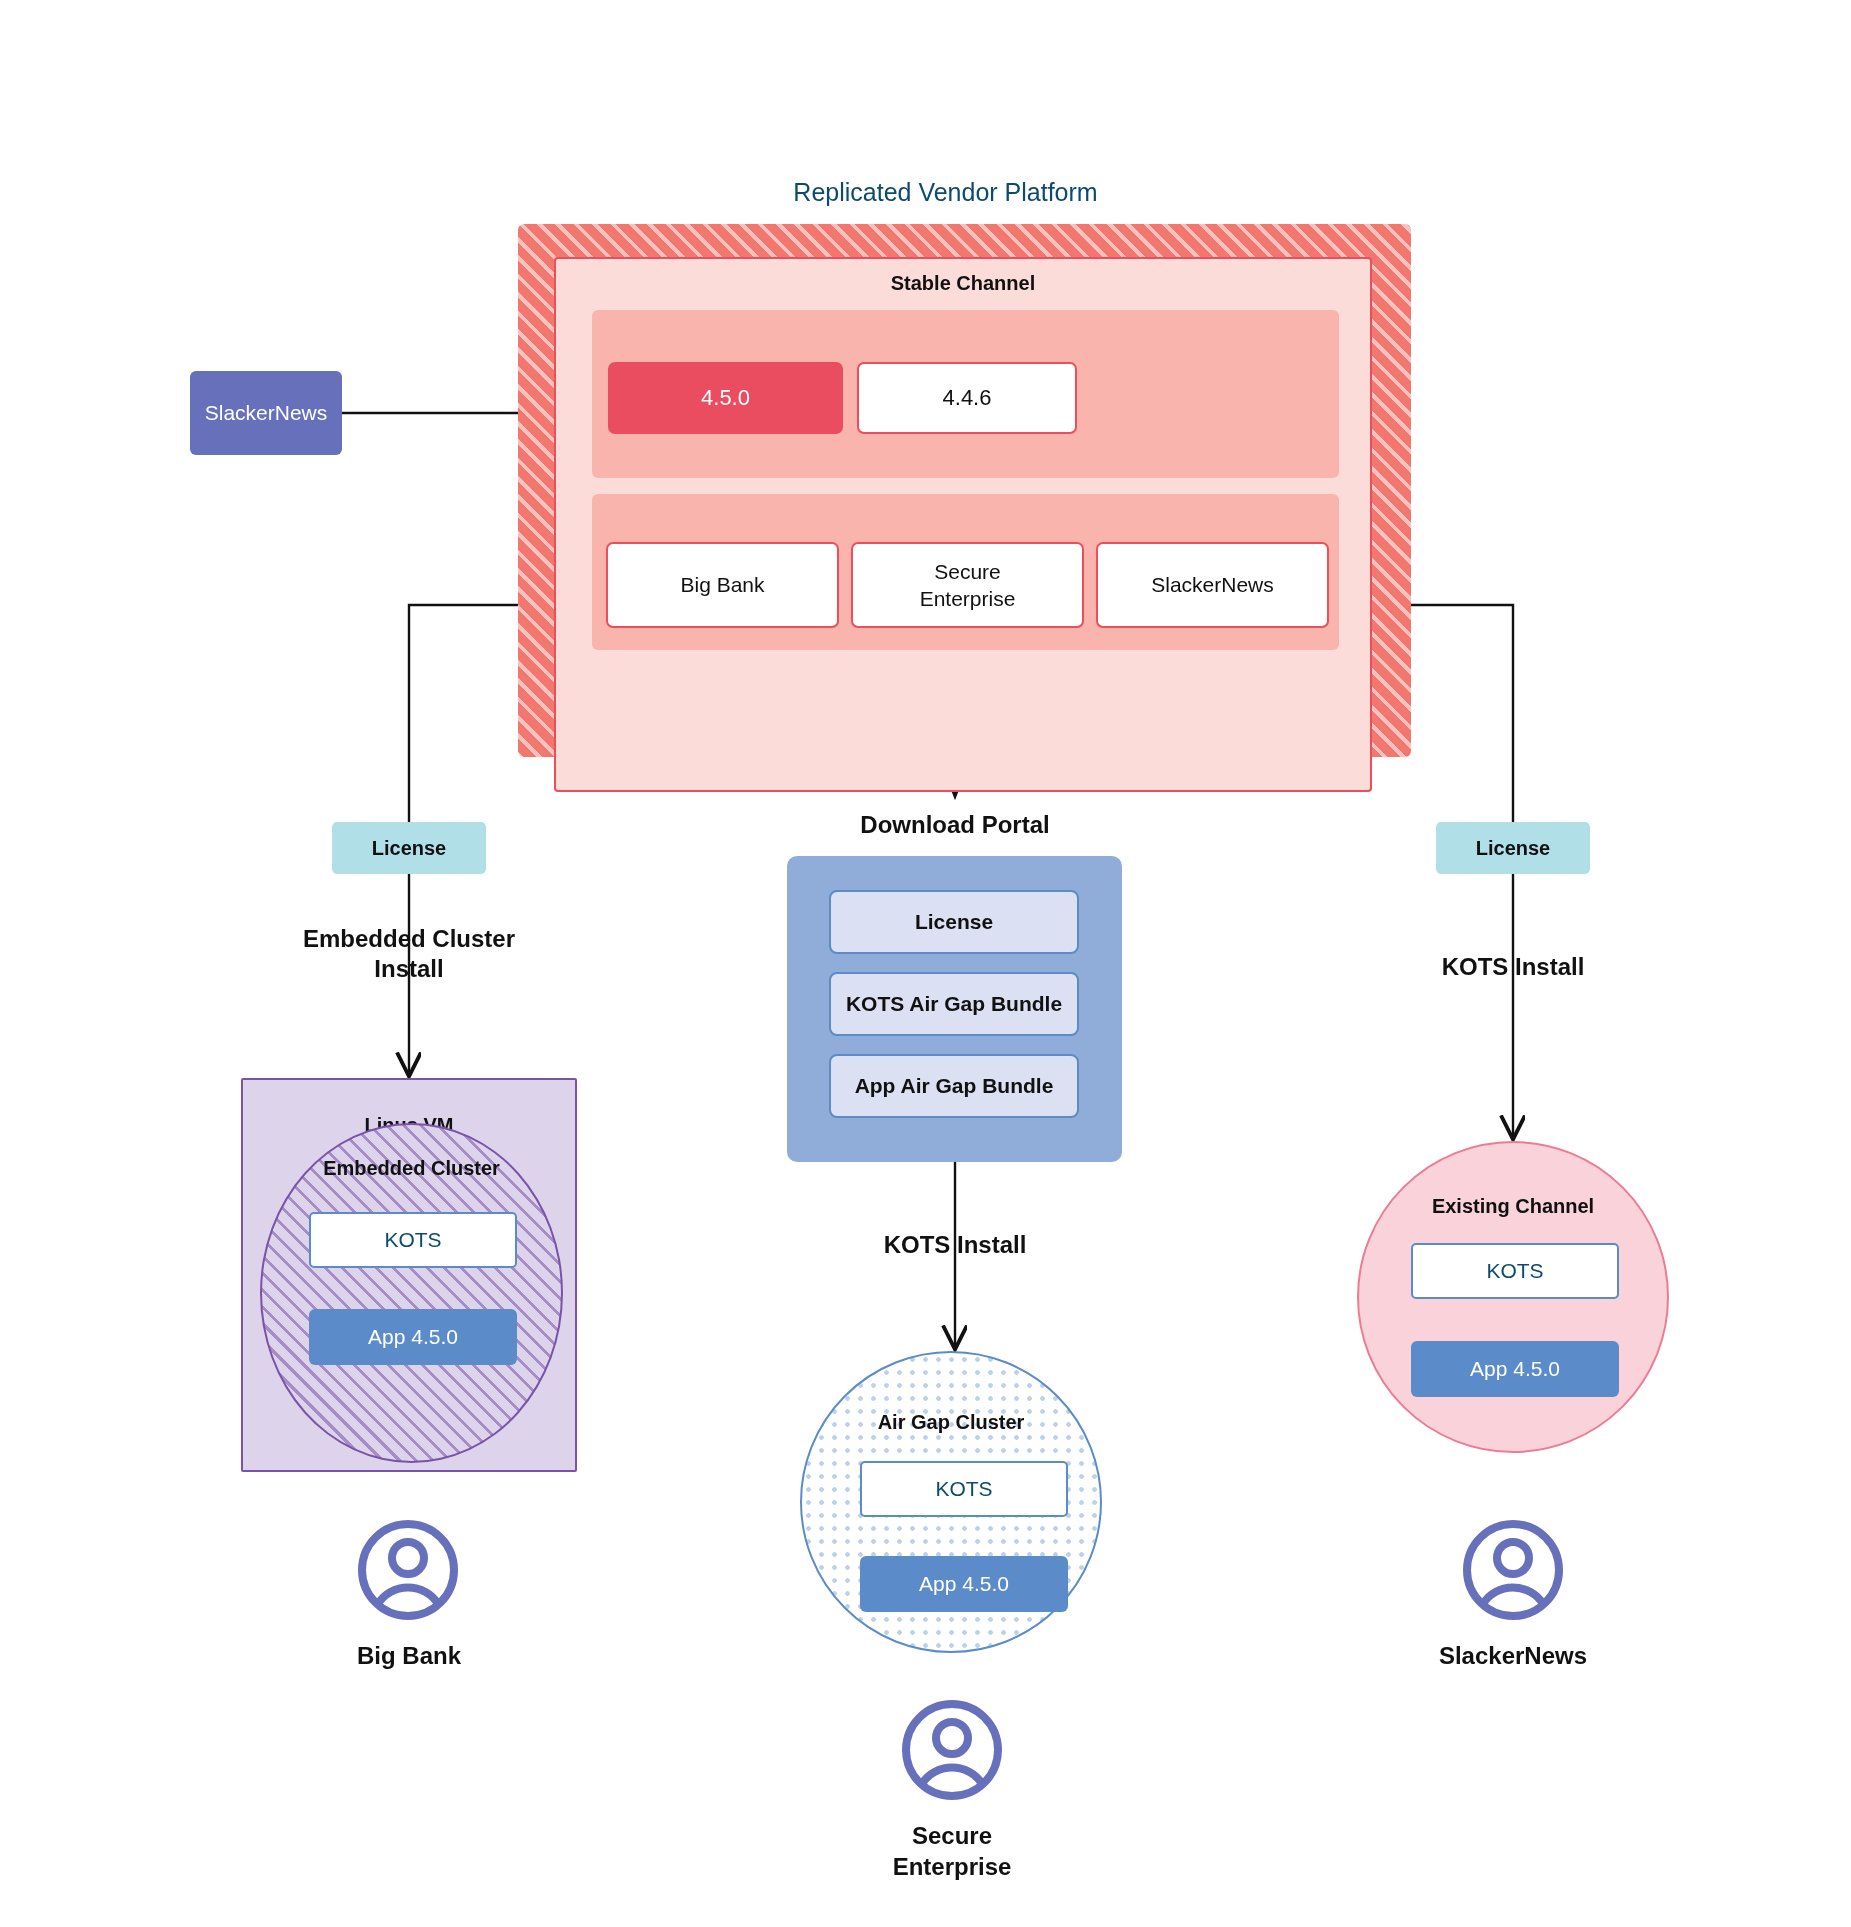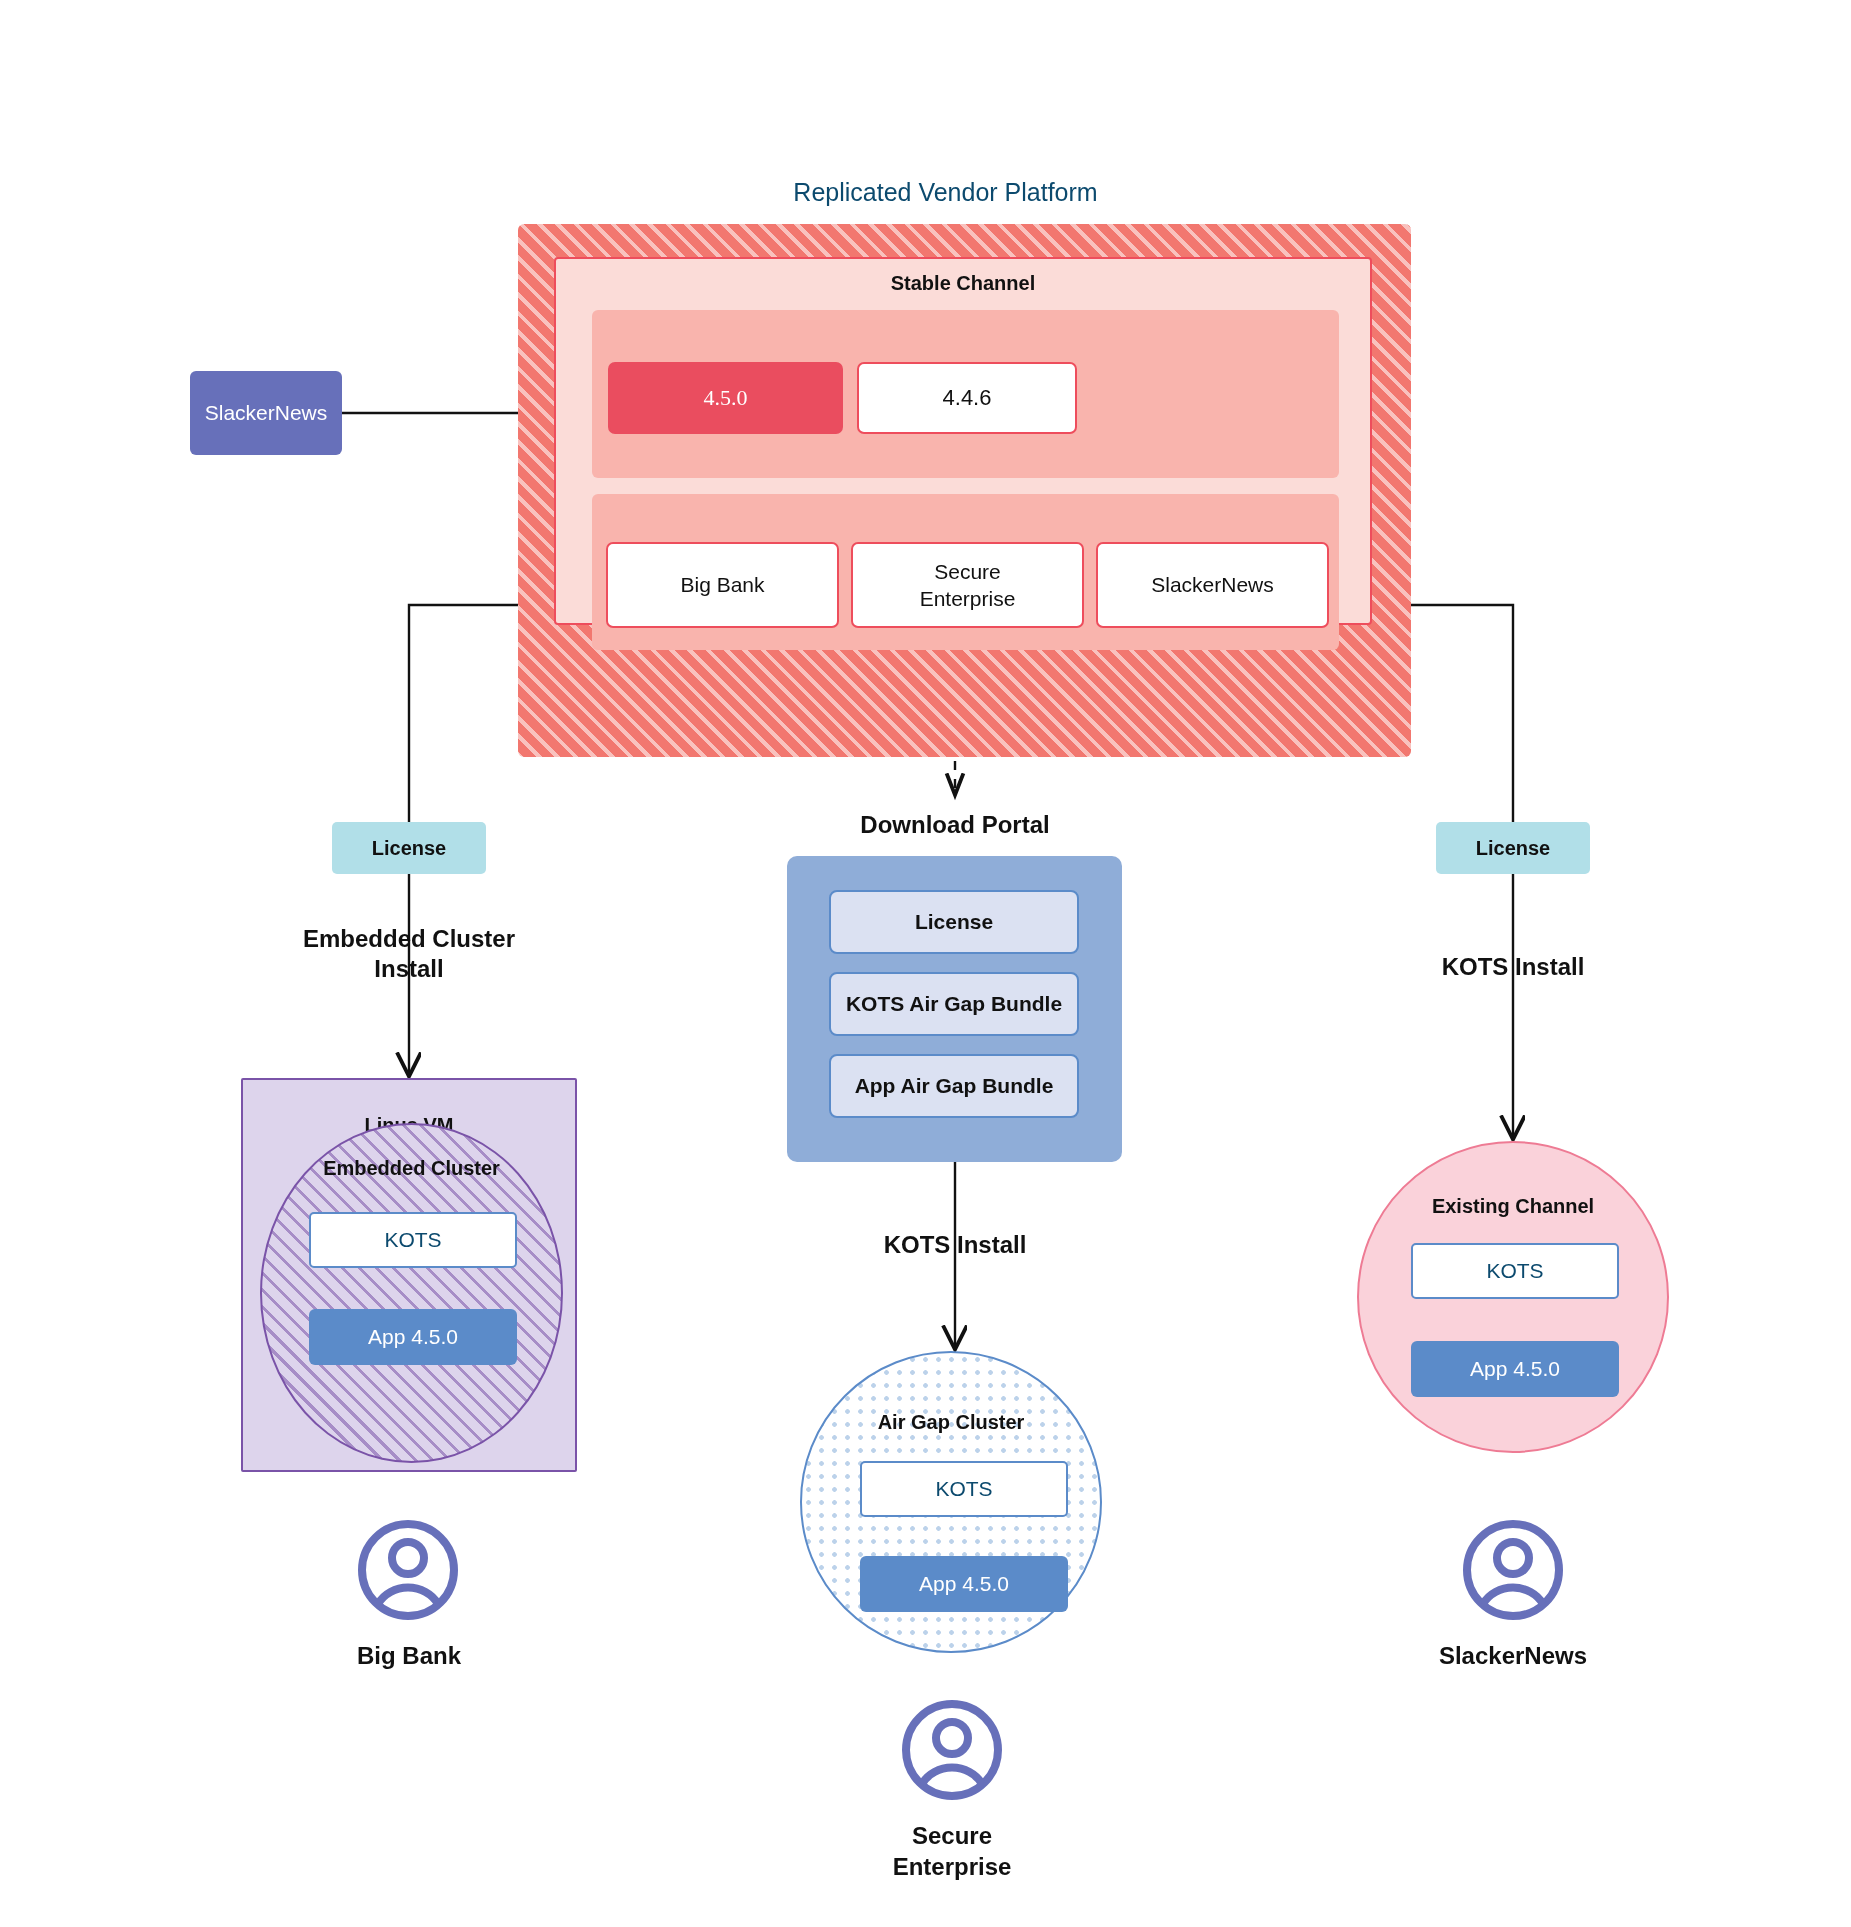--- a/index.html
+++ b/index.html
@@ -18,39 +18,39 @@
 
   
   #platform{
     left:518px;top:224px;width:893px;height:533px;border-radius:6px;
     background-color:#f2776f;
     background-image:repeating-linear-gradient(45deg,
         rgba(255,255,255,0.55) 0px, rgba(255,255,255,0.55) 4px,
         rgba(0,0,0,0) 4px, rgba(0,0,0,0) 13px);
   }
   #stable-channel{
-    left:36px;top:33px;width:818px;height:368px;border-radius:4px;
+    left:36px;top:33px;width:818px;height:535px;border-radius:4px;
     background:#fbdcd8;border:2px solid #ee4d5c;box-sizing:border-box;
   }
   .sc-title{left:0;top:13px;width:100%;}
   #release-history{
     left:36px;top:51px;width:747px;height:168px;border-radius:6px;
     background:#f9b4ad;
   }
   #customers{
     left:36px;top:235px;width:747px;height:156px;border-radius:6px;
     background:#f9b4ad;
   }
   .grp-title{left:0;top:12px;width:100%;}
 
   .rel-box{
     top:52px;height:72px;border-radius:7px;box-sizing:border-box;
     font-size:22px;
   }
-  #rel-450{left:16px;width:235px;background:#ea4d5f;border:2px solid #ea4d5f;color:#ffffff;font-family:Liberation Serif, serif;}
+  #rel-450{left:16px;width:235px;background:#ea4d5f;border:2px solid #ea4d5f;color:#ffffff;}
   #rel-446{left:265px;width:220px;background:#ffffff;border:2px solid #ee4d5c;color:#111;}
 
   .cust-box{
     top:48px;height:86px;border-radius:7px;box-sizing:border-box;
     background:#ffffff;border:2px solid #ee4d5c;color:#111;font-size:21px;
     line-height:1.3;white-space:pre-line;
   }
   #cust-bigbank{left:14px;width:233px;}
   #cust-secure{left:259px;width:233px;}
   #cust-slacker{left:504px;width:233px;}

